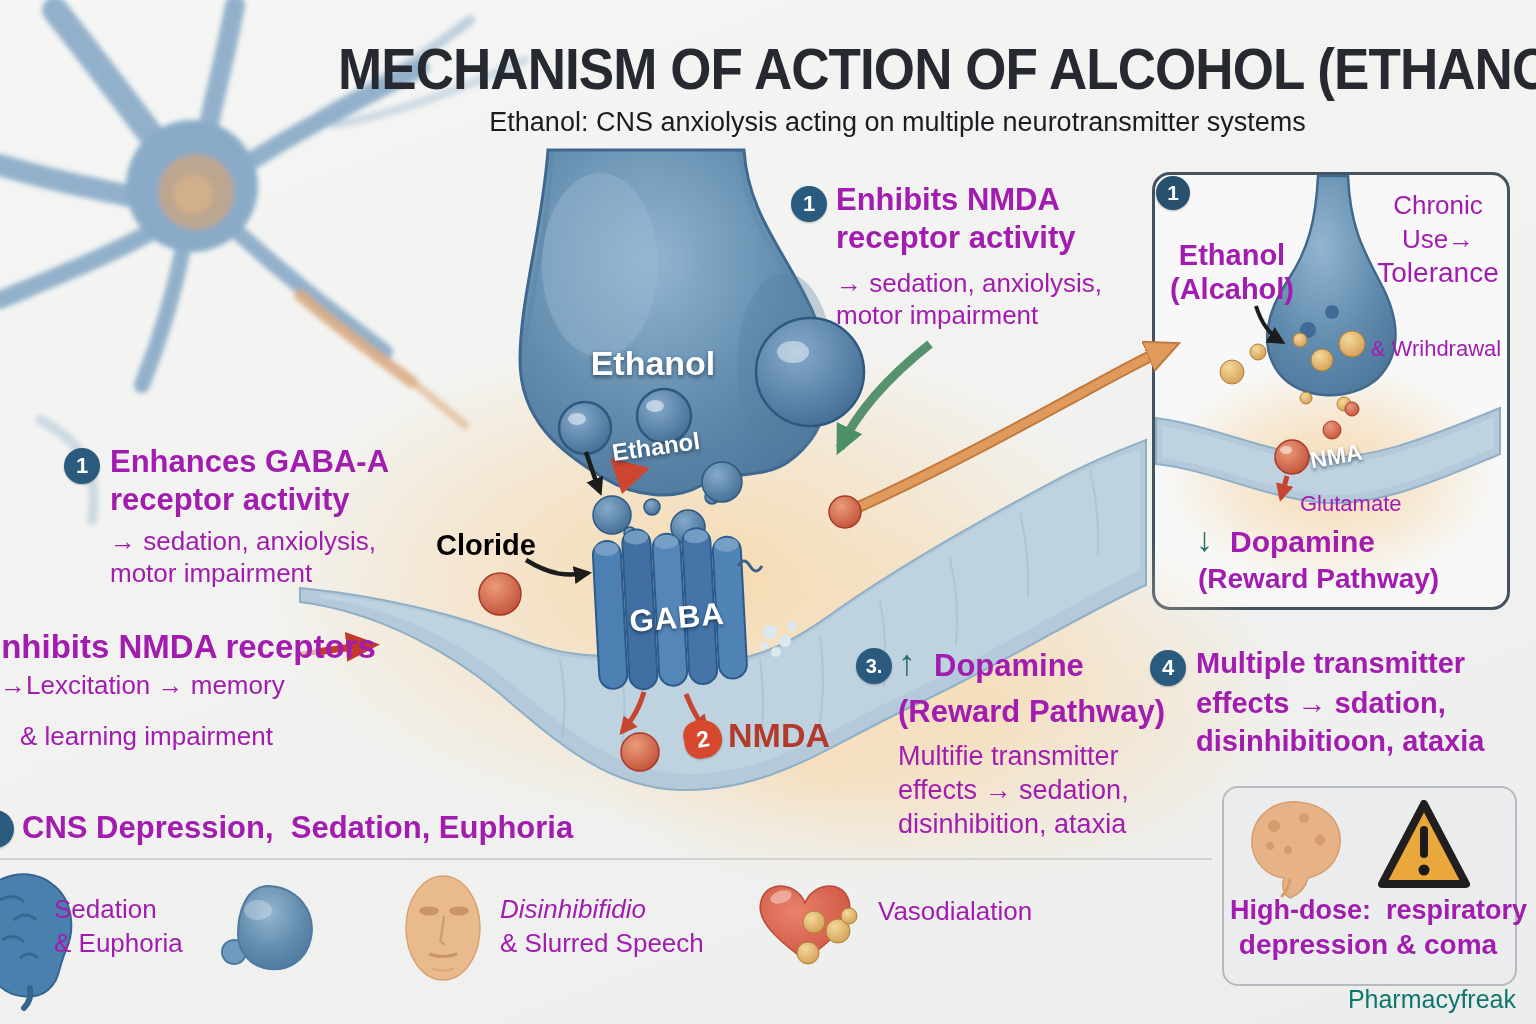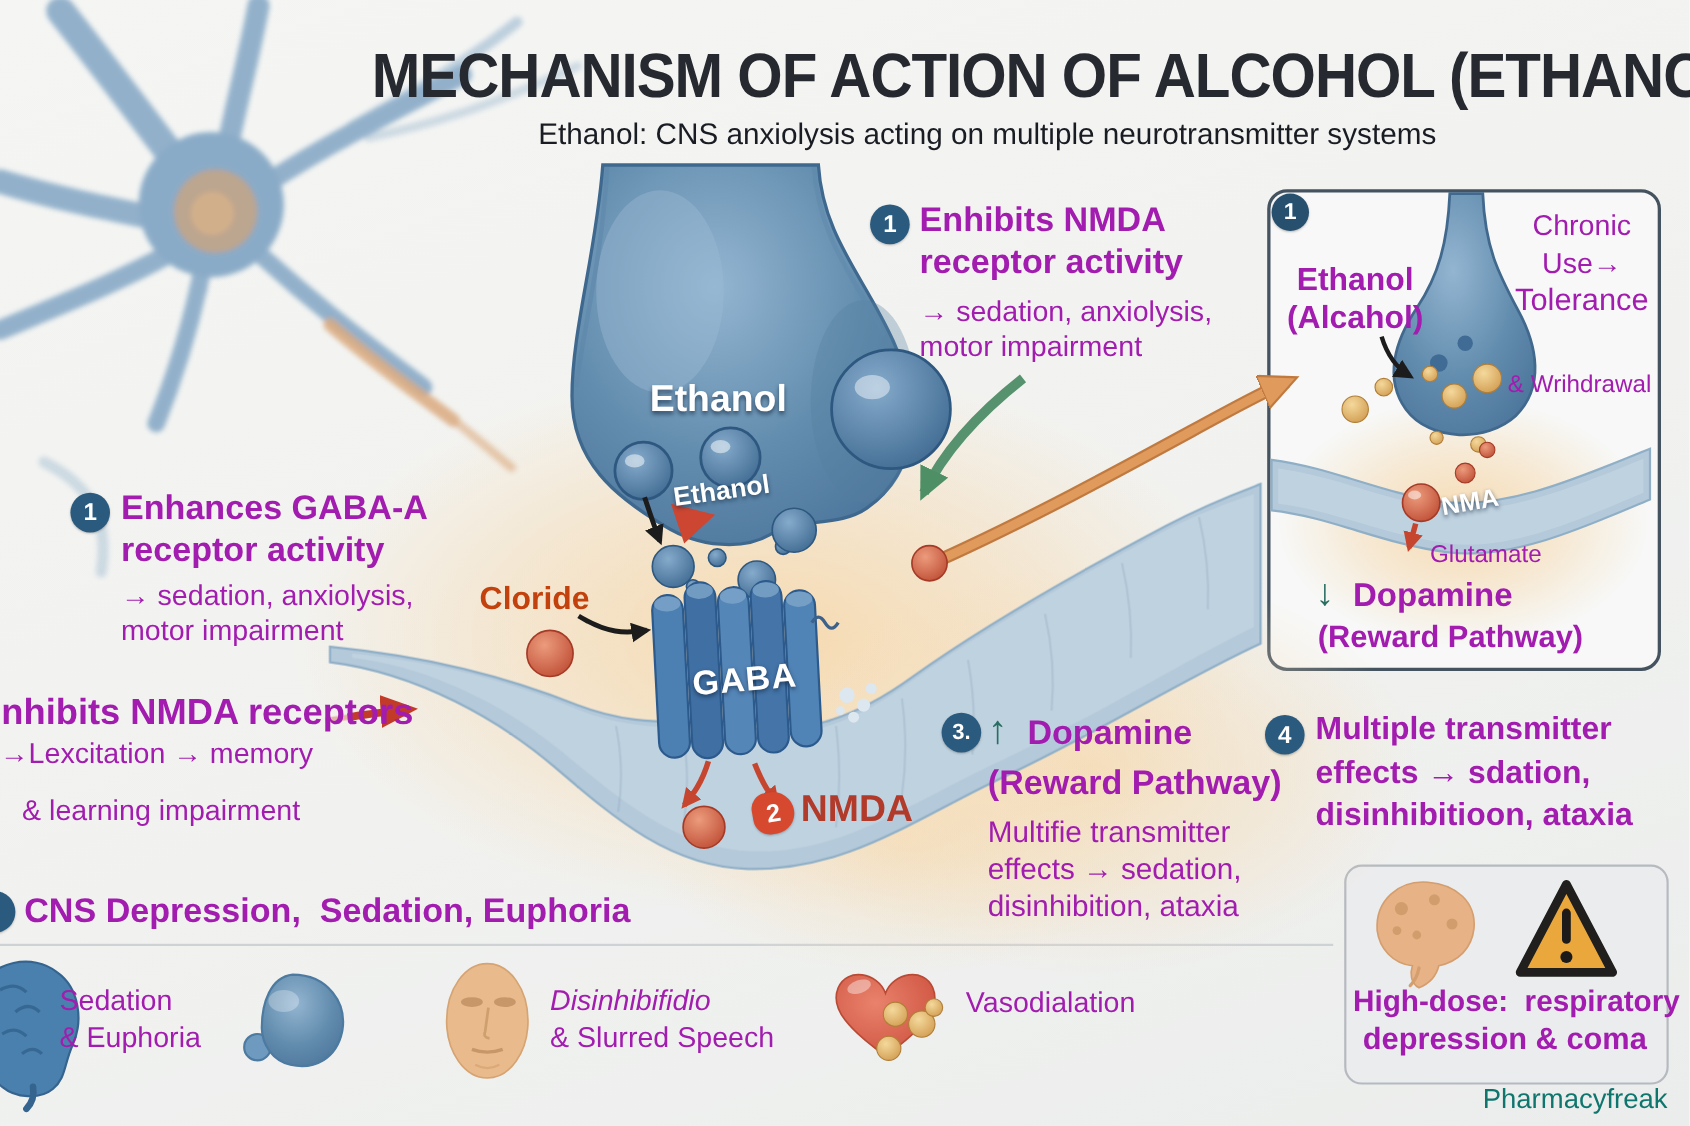--- a/index.html
+++ b/index.html
@@ -297,21 +297,21 @@
 
 <div class="t b" style="left:-8px;top:630px;font-size:33px;">Inhibits NMDA receptors</div>
 <div class="t" style="left:0px;top:672px;font-size:26px;font-weight:500;">→Lexcitation → memory</div>
 <div class="t" style="left:20px;top:723px;font-size:26px;font-weight:500;">&amp; learning impairment</div>
 
 <div class="badge" style="left:-24px;top:810px;width:38px;height:38px;font-size:22px;"></div>
 <div class="t b pre" style="left:22px;top:812px;font-size:31px;">CNS Depression,  Sedation, Euphoria</div>
 
 <div class="t b wlab ctr" style="left:588px;top:346px;width:130px;font-size:34px;">Ethanol</div>
 <div class="t b wlab ctr" style="left:596px;top:434px;width:120px;font-size:24px;transform:rotate(-8deg);">Ethanol</div>
-<div class="t b" style="left:436px;top:530px;font-size:29px;color:#c2410c;">Cloride</div>
+<div class="t b" style="left:436px;top:530px;font-size:29px;color:#000000;">Cloride</div>
 <div class="t b wlab ctr" style="left:622px;top:602px;width:110px;font-size:31px;letter-spacing:1px;transform:rotate(-5deg);">GABA</div>
 <div class="badge" style="left:684px;top:720px;width:38px;height:38px;font-size:23px;background:#d6492f;border-radius:42% 58% 55% 45%;transform:rotate(-10deg);">2</div>
 <div class="t b" style="left:728px;top:718px;font-size:34px;color:#b23a2a;">NMDA</div>
 
 <div class="badge" style="left:856px;top:648px;width:36px;height:36px;font-size:20px;">3.</div>
 <div class="t b" style="left:898px;top:644px;font-size:36px;color:#2a6e62;">↑</div>
 <div class="t b" style="left:934px;top:650px;font-size:31px;">Dopamine</div>
 <div class="t b" style="left:898px;top:696px;font-size:31px;">(Reward Pathway)</div>
 <div class="t" style="left:898px;top:742px;font-size:27px;font-weight:500;">Multifie transmitter</div>
 <div class="t" style="left:898px;top:776px;font-size:27px;font-weight:500;">effects → sedation,</div>

